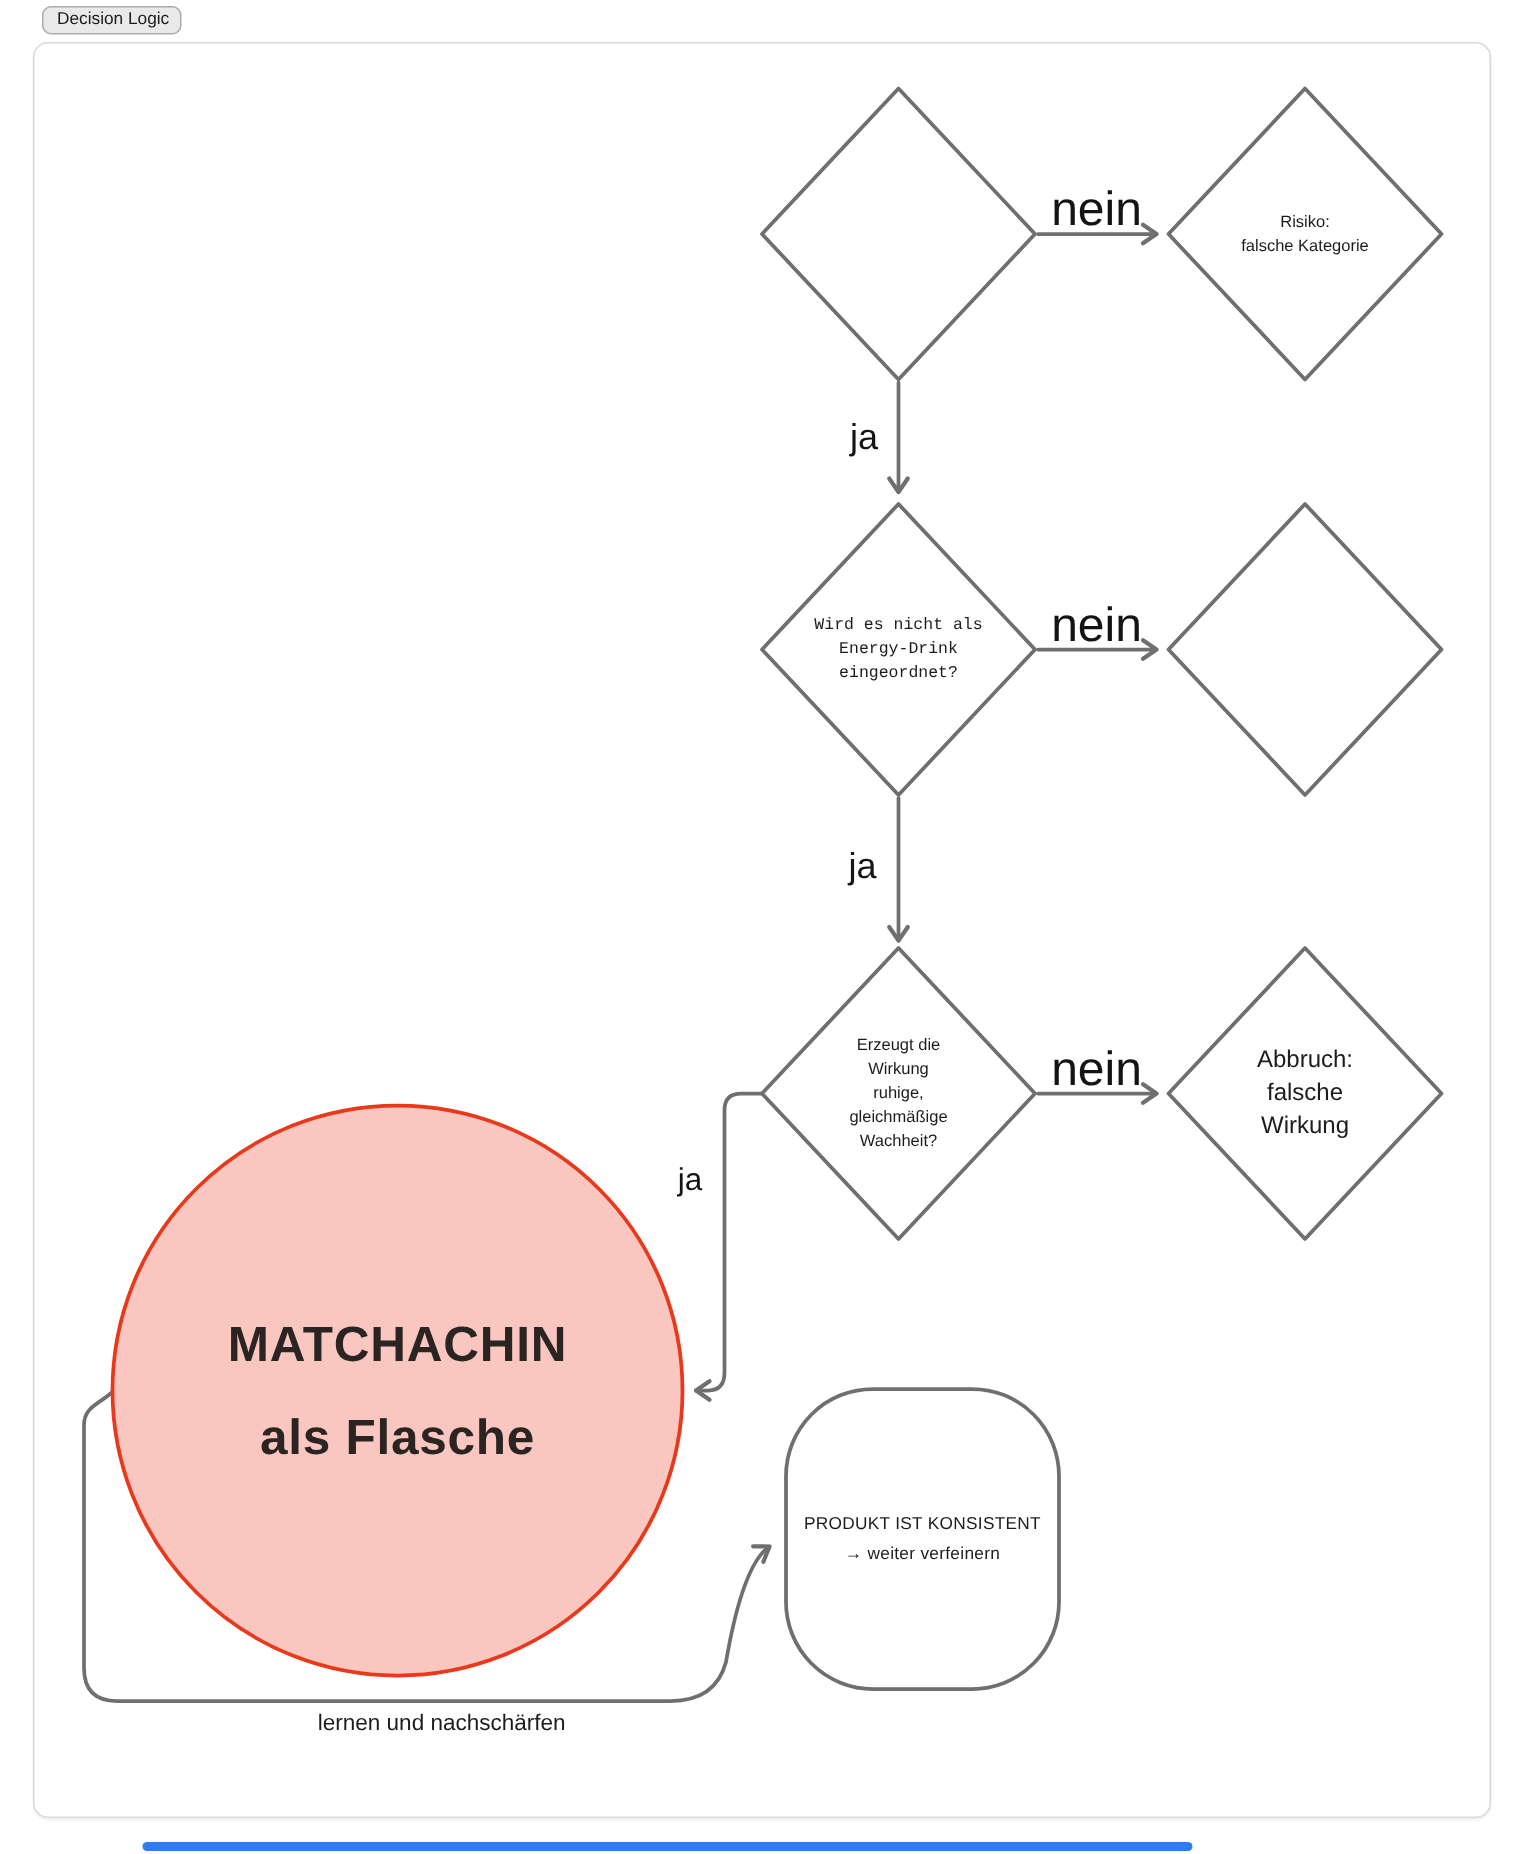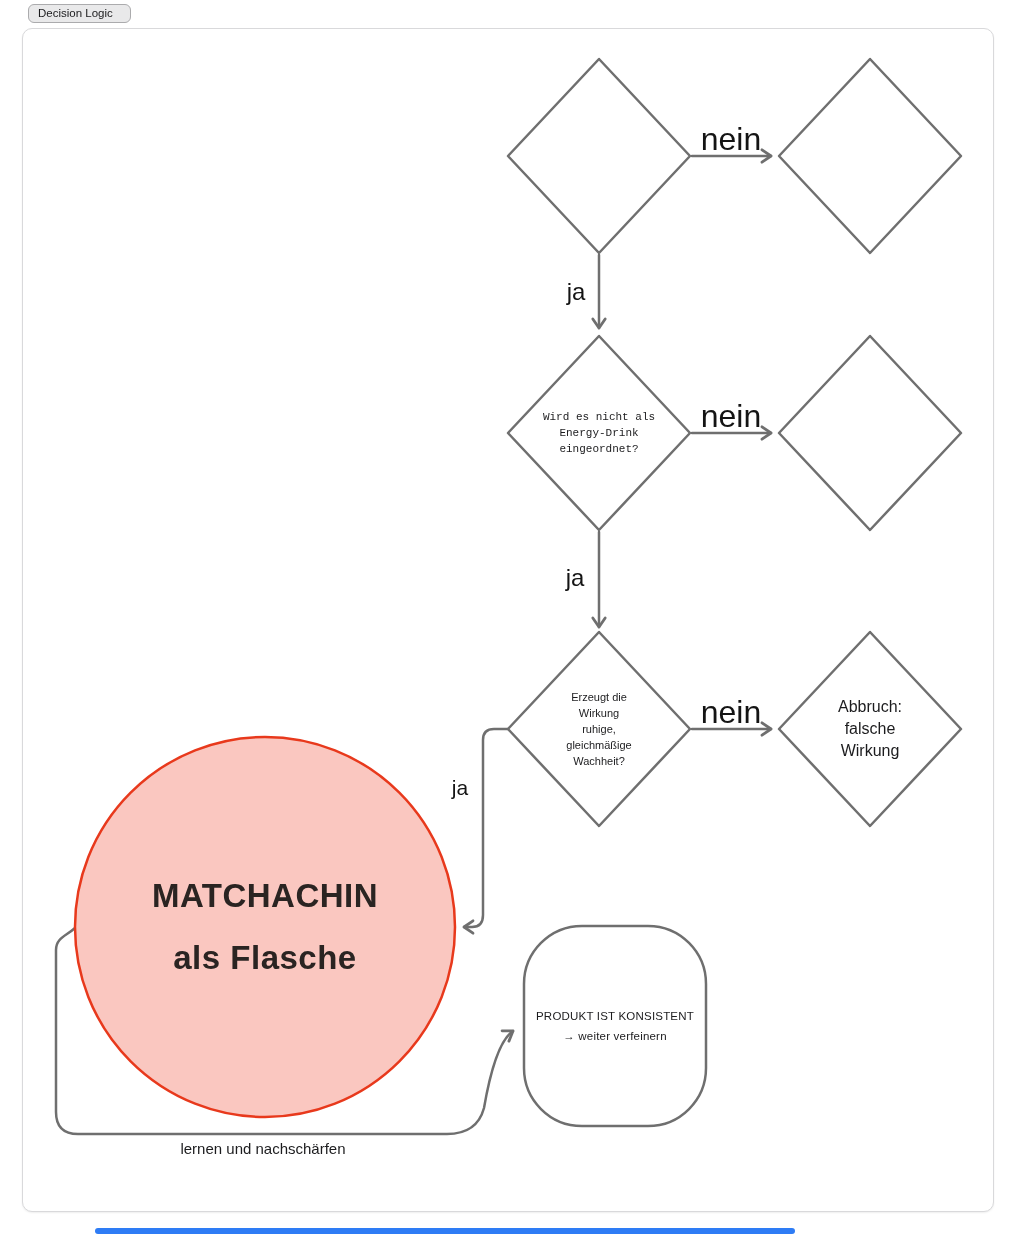--- a/index.html
+++ b/index.html
@@ -12,21 +12,21 @@
     position: relative;
     width: 1014px;
     height: 1236px;
     background: #ffffff;
     overflow: hidden;
   }
   .badge {
     position: absolute;
     left: 28px;
     top: 4px;
-    padding: 1px 17px 2px 9px;
+    padding: 1px 7px 2px 9px;
     font-size: 11.5px;
     font-weight: 500;
     color: #1b1b1d;
     background: #e9e9ea;
     border: 1px solid #ababad;
     border-radius: 6px;
     line-height: 14px;
     white-space: nowrap;
   }
   .canvas {
@@ -118,31 +118,33 @@
 
     <div class="lbl node-txt" style="left:576px; top:404px; width:160px;font-family:Liberation Mono, monospace;">Wird es nicht als
 Energy-Drink
 eingeordnet?</div>
     <div class="lbl node-txt" style="left:576px; top:700px; width:150px;">Erzeugt die
 Wirkung
 ruhige,
 gleichmäßige
 Wachheit?</div>
 
+    <div class="lbl node-txt" style="left:847px; top:127px; width:160px;">Risiko:
+falsche Kategorie</div>
     <div class="lbl node-txt-big" style="left:847px; top:700px; width:160px; position:absolute; transform:translate(-50%,-50%); text-align:center; white-space:pre-line; color:#1c1c1e;">Abbruch:
 falsche
 Wirkung</div>
 
     <div class="lbl edge-big" style="left:708px; top:110px;">nein</div>
     <div class="lbl edge-big" style="left:708px; top:387px;">nein</div>
     <div class="lbl edge-big" style="left:708px; top:683px;">nein</div>
     <div class="lbl edge-ja" style="left:553px; top:263px;">ja</div>
     <div class="lbl edge-ja" style="left:552px; top:549px;">ja</div>
     <div class="lbl edge-ja-sm" style="left:437px; top:758px;">ja</div>
-    <div class="lbl loop-txt" style="left:240px; top:1120px; width:260px;">lernen und nachschärfen</div>
+    <div class="lbl loop-txt" style="left:224px; top:1120px; width:260px;text-align:right;">lernen und nachschärfen</div>
 
     <div class="lbl circle-txt" style="left:242px; top:898px; width:360px;">MATCHACHIN
 als Flasche</div>
     <div class="lbl result-txt" style="left:592px; top:997px; width:170px;">PRODUKT IST KONSISTENT
 → weiter verfeinern</div>
 
   </div>
 
   <div class="accent-bar"></div>
 

